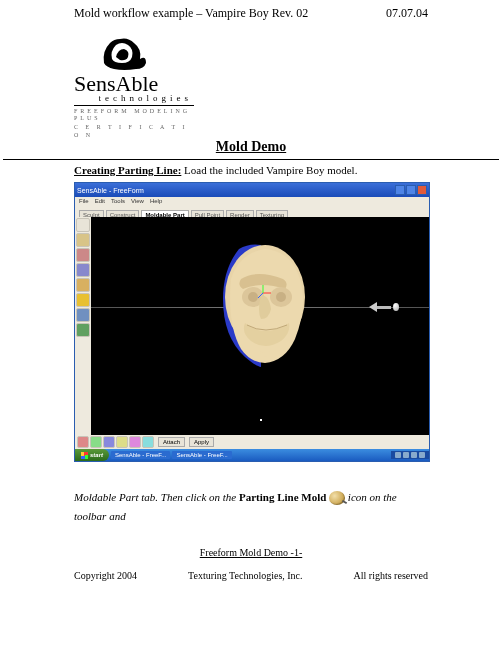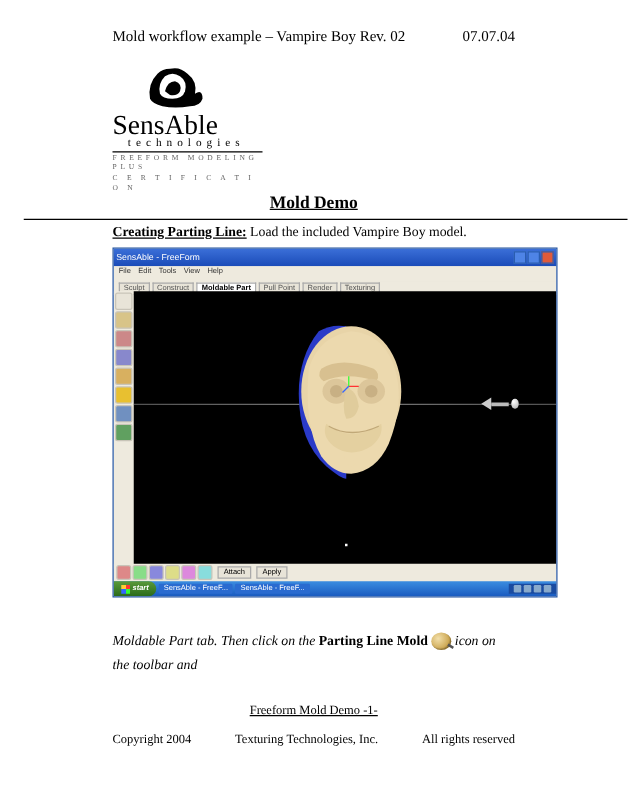--- a/index.html
+++ b/index.html
@@ -6,21 +6,21 @@
     margin: 0;
     padding: 0;
     background: #fff;
     font-family: "Times New Roman", Times, serif;
     font-size: 12px;
     color: #000;
     width: 502px;
   }
   .page {
     width: 502px;
-    padding: 16px;
+    padding: 0;
     box-sizing: border-box;
   }
   .top-row {
     display: flex;
     justify-content: space-between;
     padding: 6px 74px 0 74px;
   }
   .logo-block {
     padding: 12px 0 4px 74px;
   }
@@ -39,21 +39,21 @@
   .logo-text-main {
     font-family: "Times New Roman", serif;
     font-size: 22px;
     letter-spacing: 0;
     line-height: 1;
   }
   .logo-text-main .big { font-weight: normal; }
   .logo-text-sub {
     font-size: 9px;
     letter-spacing: 4px;
-    text-align: center;
+    text-align: right;
     padding-right: 2px;
     margin-top: -2px;
   }
   .logo-bar {
     height: 1px;
     background: #000;
     width: 120px;
     margin-top: 2px;
   }
   .logo-cert {

